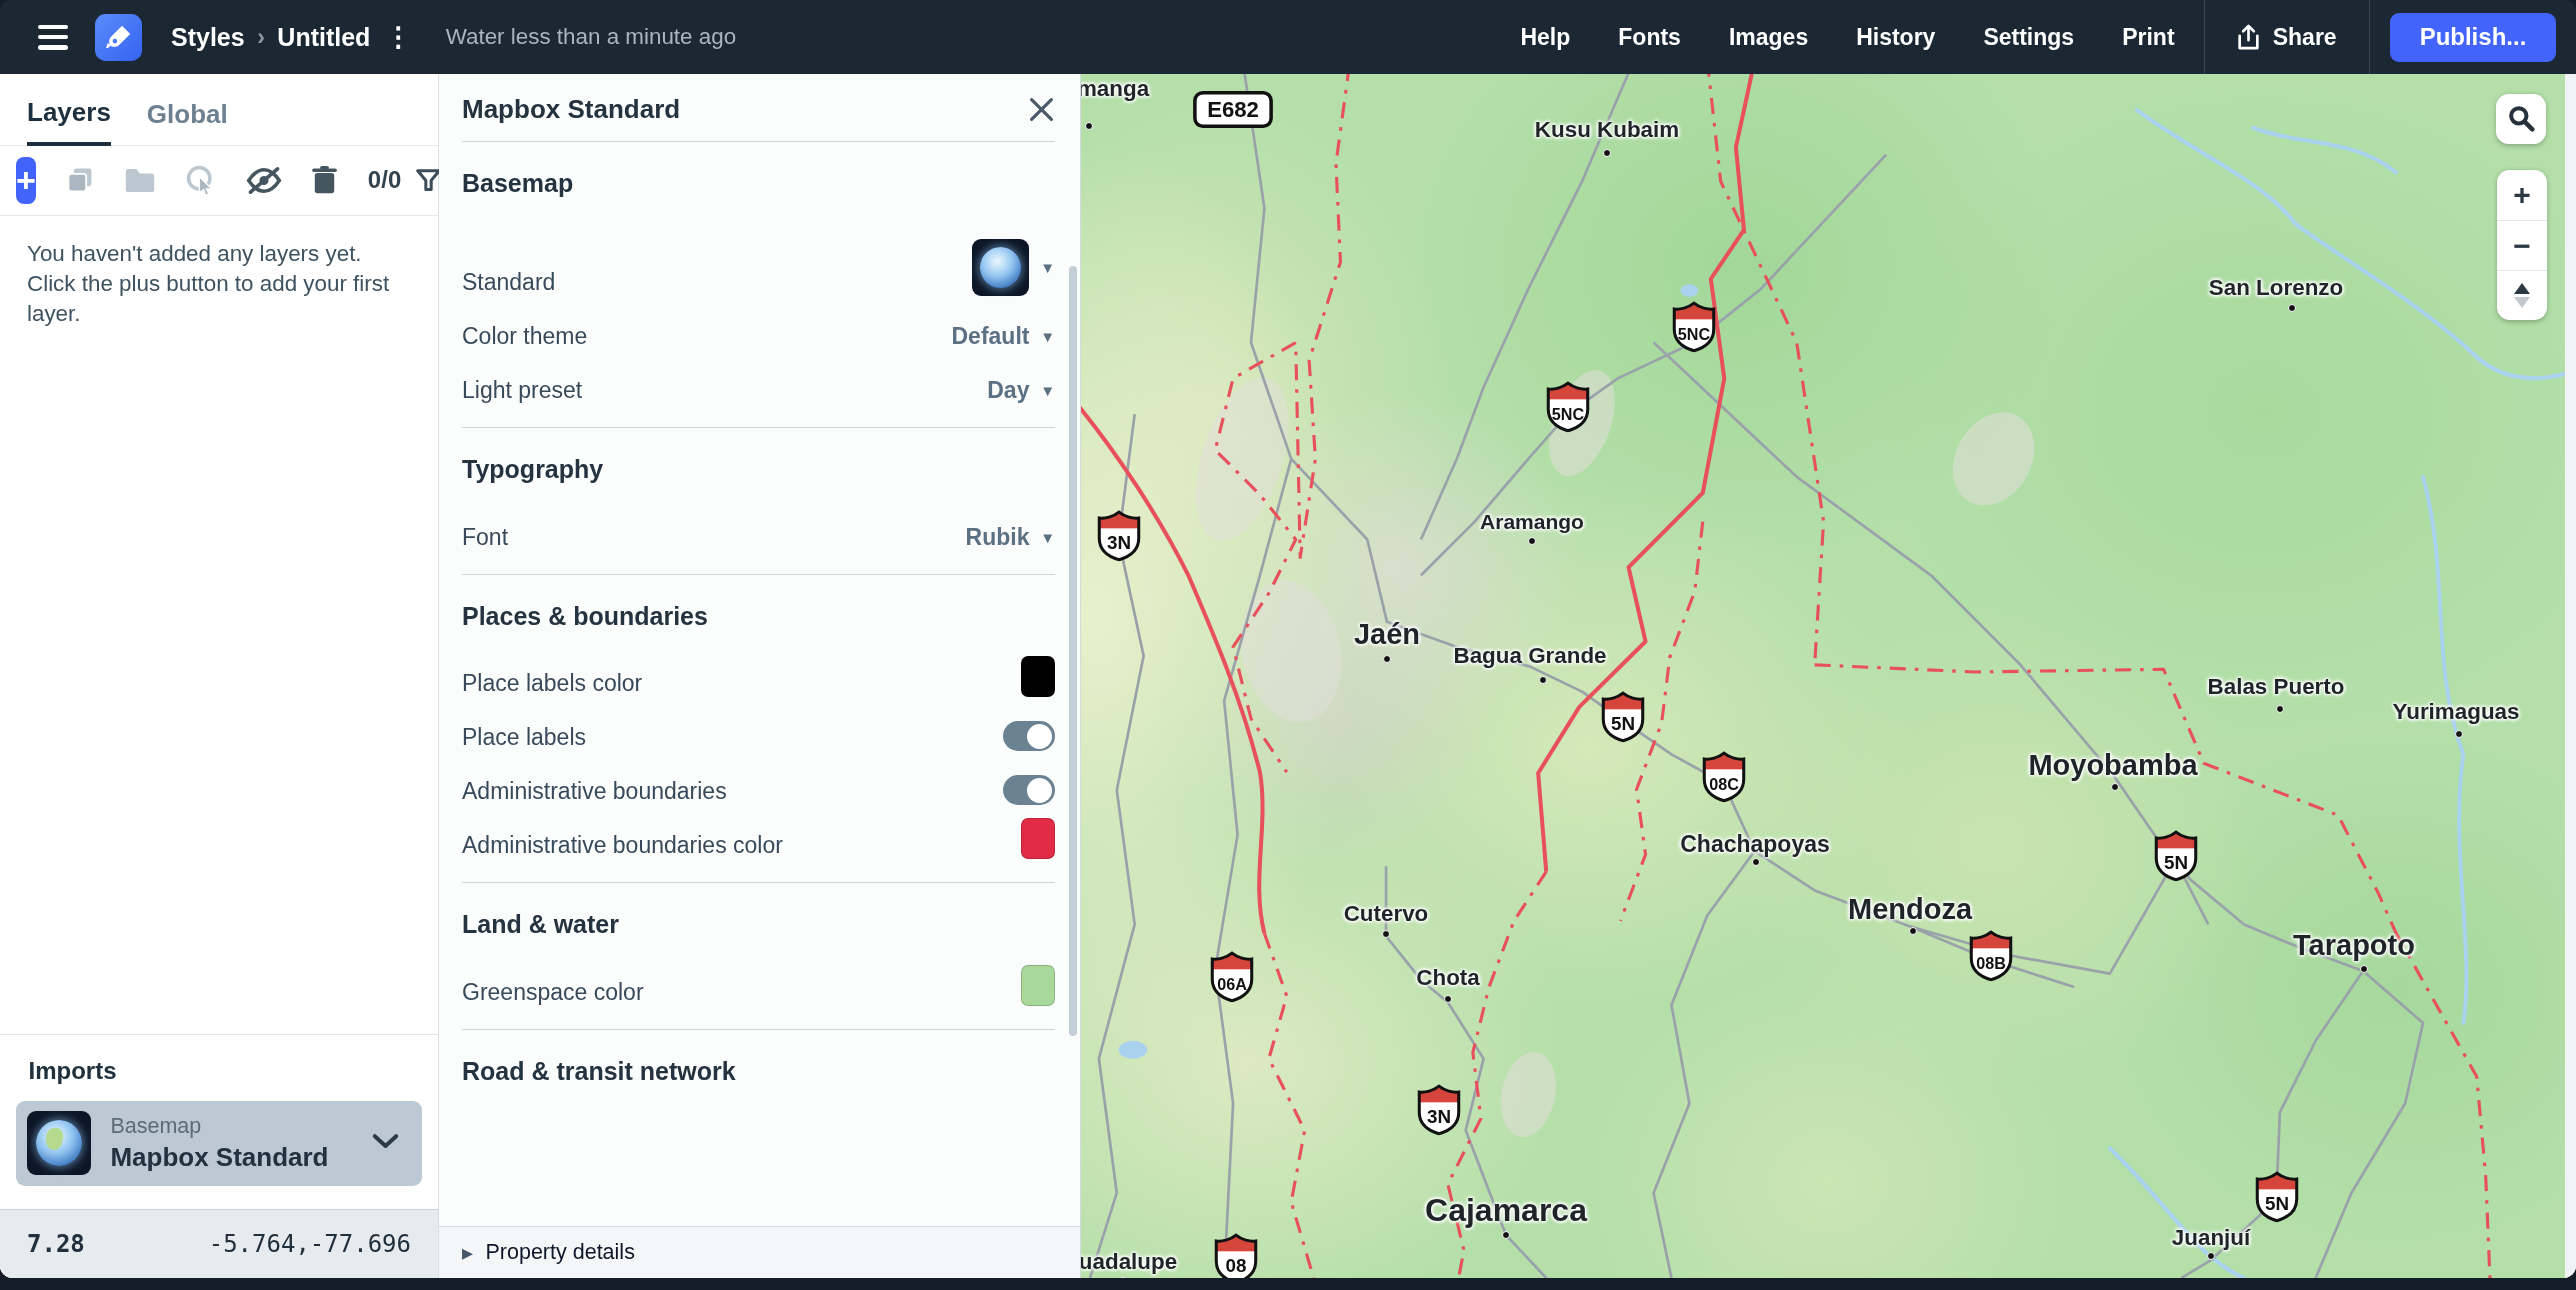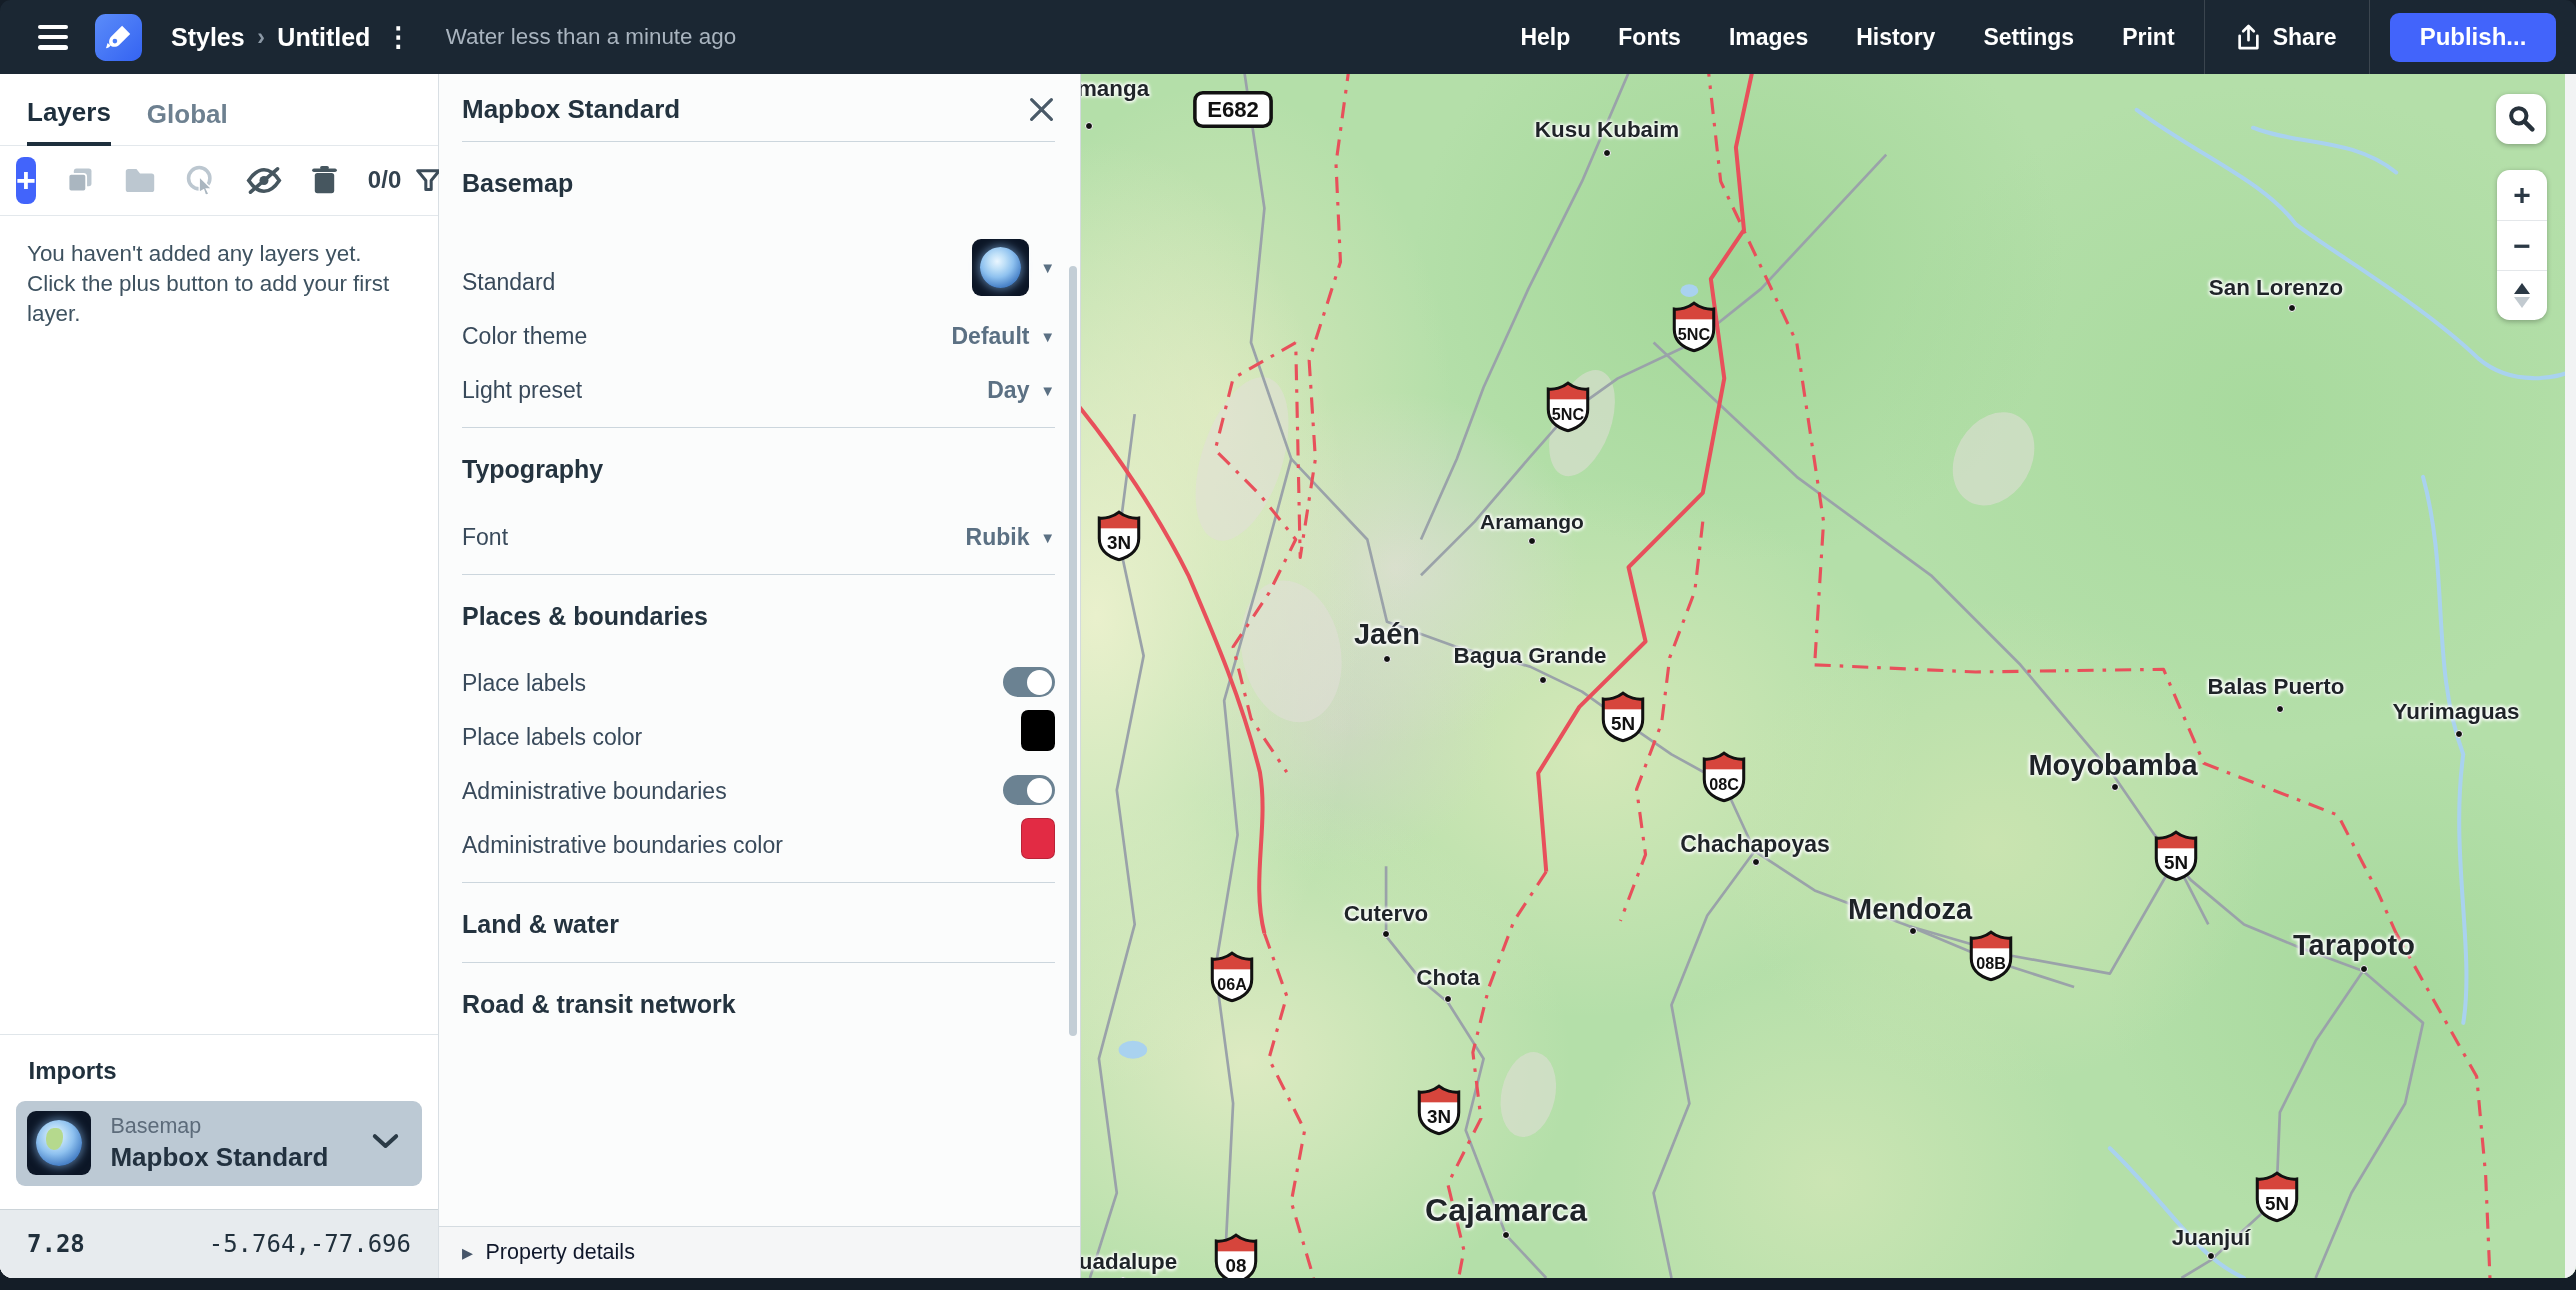--- a/index.html
+++ b/index.html
@@ -286,43 +286,47 @@
         <span class="ins-value">
           <span>Rubik</span>
           <span class="dd-arrow">▼</span>
         </span>
       </div>
 
       <div class="ins-div" style="margin-top:23px"></div>
       <div class="ins-h">Places &amp; boundaries</div>
 
       <div class="ins-row">
+        <span class="ins-label">Place labels color</span>
+        <span class="swatch" style="background: rgb(0, 0, 0);"></span>
+      </div>
+      <div class="ins-row">
         <span class="ins-label">Place labels</span>
         <span class="toggle">
             <span class="knob"></span>
           </span>
       </div>
       <div class="ins-row">
-        <span class="ins-label">Place labels color</span>
-        <span class="swatch" style="background: rgb(0, 0, 0);"></span>
-      </div>
-      <div class="ins-row">
         <span class="ins-label">Administrative boundaries</span>
         <span class="toggle">
             <span class="knob"></span>
           </span>
       </div>
       <div class="ins-row">
         <span class="ins-label">Administrative boundaries color</span>
         <span class="swatch" style="background: rgb(226, 43, 68);"></span>
       </div>
 
       <div class="ins-div" style="margin-top:23px"></div>
       <div class="ins-h">Land &amp; water</div>
 
+      <div class="ins-row">
+        <span class="ins-label">Greenspace color</span>
+        <span class="swatch" style="background: rgb(169, 216, 155);"></span>
+      </div>
 
       <div class="ins-div" style="margin-top:23px"></div>
       <div class="ins-h">Road &amp; transit network</div>
 
       <div class="clip-row">
         <div class="ins-row">
           <span class="ins-label">Road labels</span>
           <span class="toggle"></span>
         </div>
       </div>

